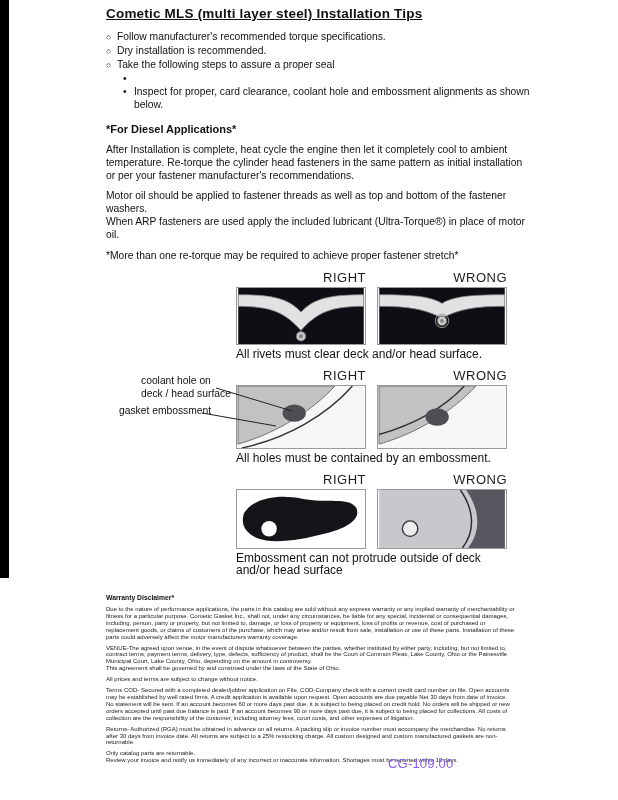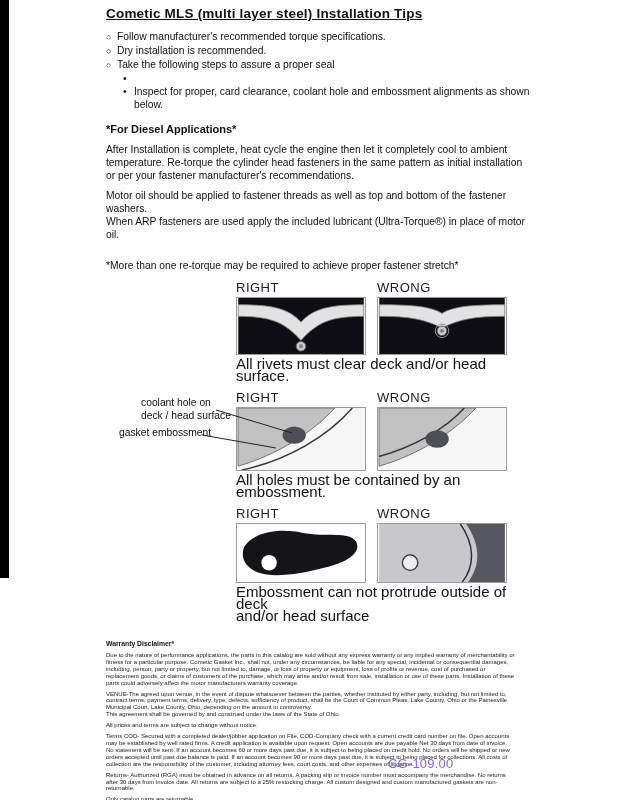--- a/index.html
+++ b/index.html
@@ -17,28 +17,28 @@
   .title { font-size:13.5px; font-weight:bold; text-decoration:underline; letter-spacing:0.2px; margin-bottom:8px; line-height:16px; }
 
   .bullet { display:flex; font-size:10.3px; line-height:13px; }
   .bullet .marker { flex:0 0 11px; width:11px; text-align:left; }
   .bullet.top .marker { font-size:8.5px; padding-top:1px; }
   .bullet.sub { margin-left:17px; }
   .bullet.sub .marker { font-size:10.3px; }
 
   .section-heading { margin-top:12px; font-size:11px; font-weight:bold; line-height:13px; }
   .para { margin-top:7px; font-size:10.3px; line-height:13px; white-space:pre-line; }
-  .note { margin-top:18px; font-size:10.3px; line-height:13px; }
+  .note { margin-top:8px; font-size:10.3px; line-height:13px; }
 
   .dg { margin-top:8px; margin-left:130px; width:272px; position:relative; }
   .dg-cols { display:flex; gap:11px; }
   .dg-col { width:130px; }
-  .dg-head { text-align:left; font-size:13px; letter-spacing:0.5px; color:#1c1c1c; line-height:15px; margin-bottom:2px; font-weight:400; }
+  .dg-head { text-align:right; font-size:13px; letter-spacing:0.5px; color:#1c1c1c; line-height:15px; margin-bottom:2px; font-weight:400; }
   .dg-img { display:block; width:130px; border:1px solid #9a9a9a; background:#fff; }
-  .dg-caption { margin-top:3px; font-size:15px; line-height:12px; white-space:pre-line; }
+  .dg-caption { margin-top:3px; font-size:12px; line-height:12px; white-space:pre-line; }
 
   .callout { position:absolute; font-size:10.3px; line-height:12.5px; white-space:pre-line; color:#111; }
   #callout1 { left:-95px; top:7px; }
   #callout2 { left:-117px; top:37px; }
   .leader-svg { position:absolute; left:-120px; top:0; width:260px; height:85px; pointer-events:none; z-index:2; }
 
   .disclaimer { margin-top:18px; width:410px; }
   .disclaimer-heading { font-size:6.8px; font-weight:bold; margin-bottom:5px; }
   .disclaimer p { font-size:6px; line-height:6.9px; margin-bottom:4px; white-space:pre-line; color:#222; }
 

